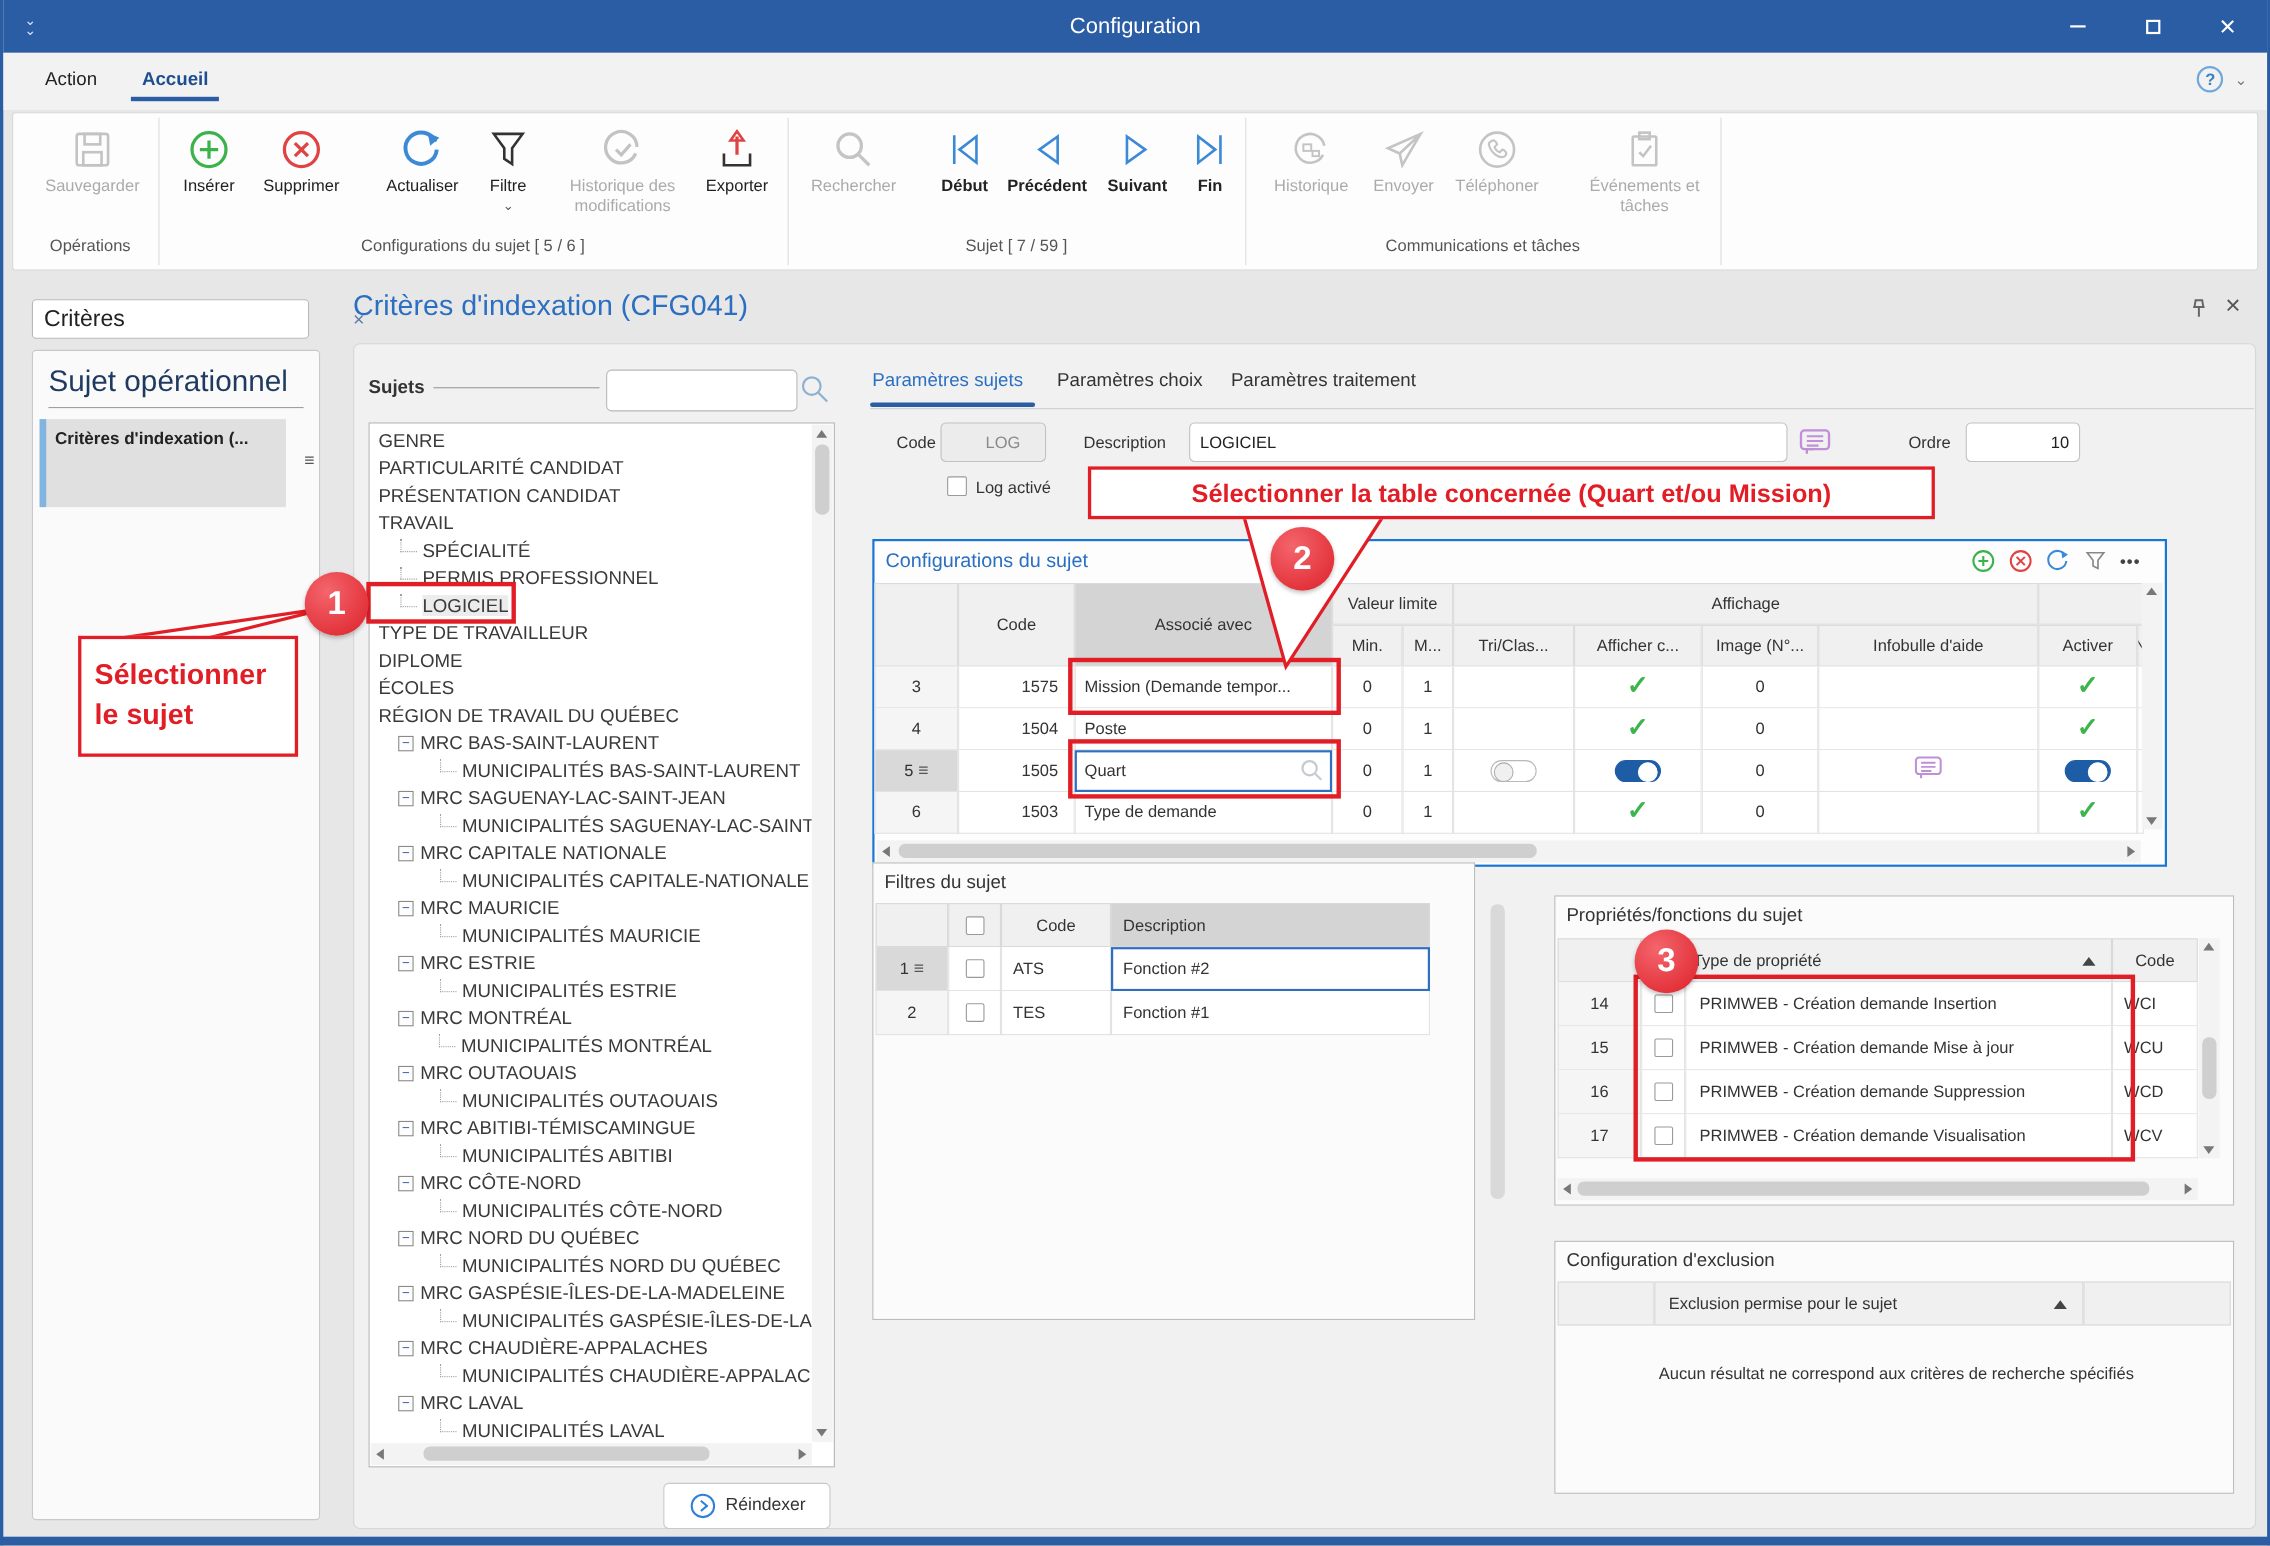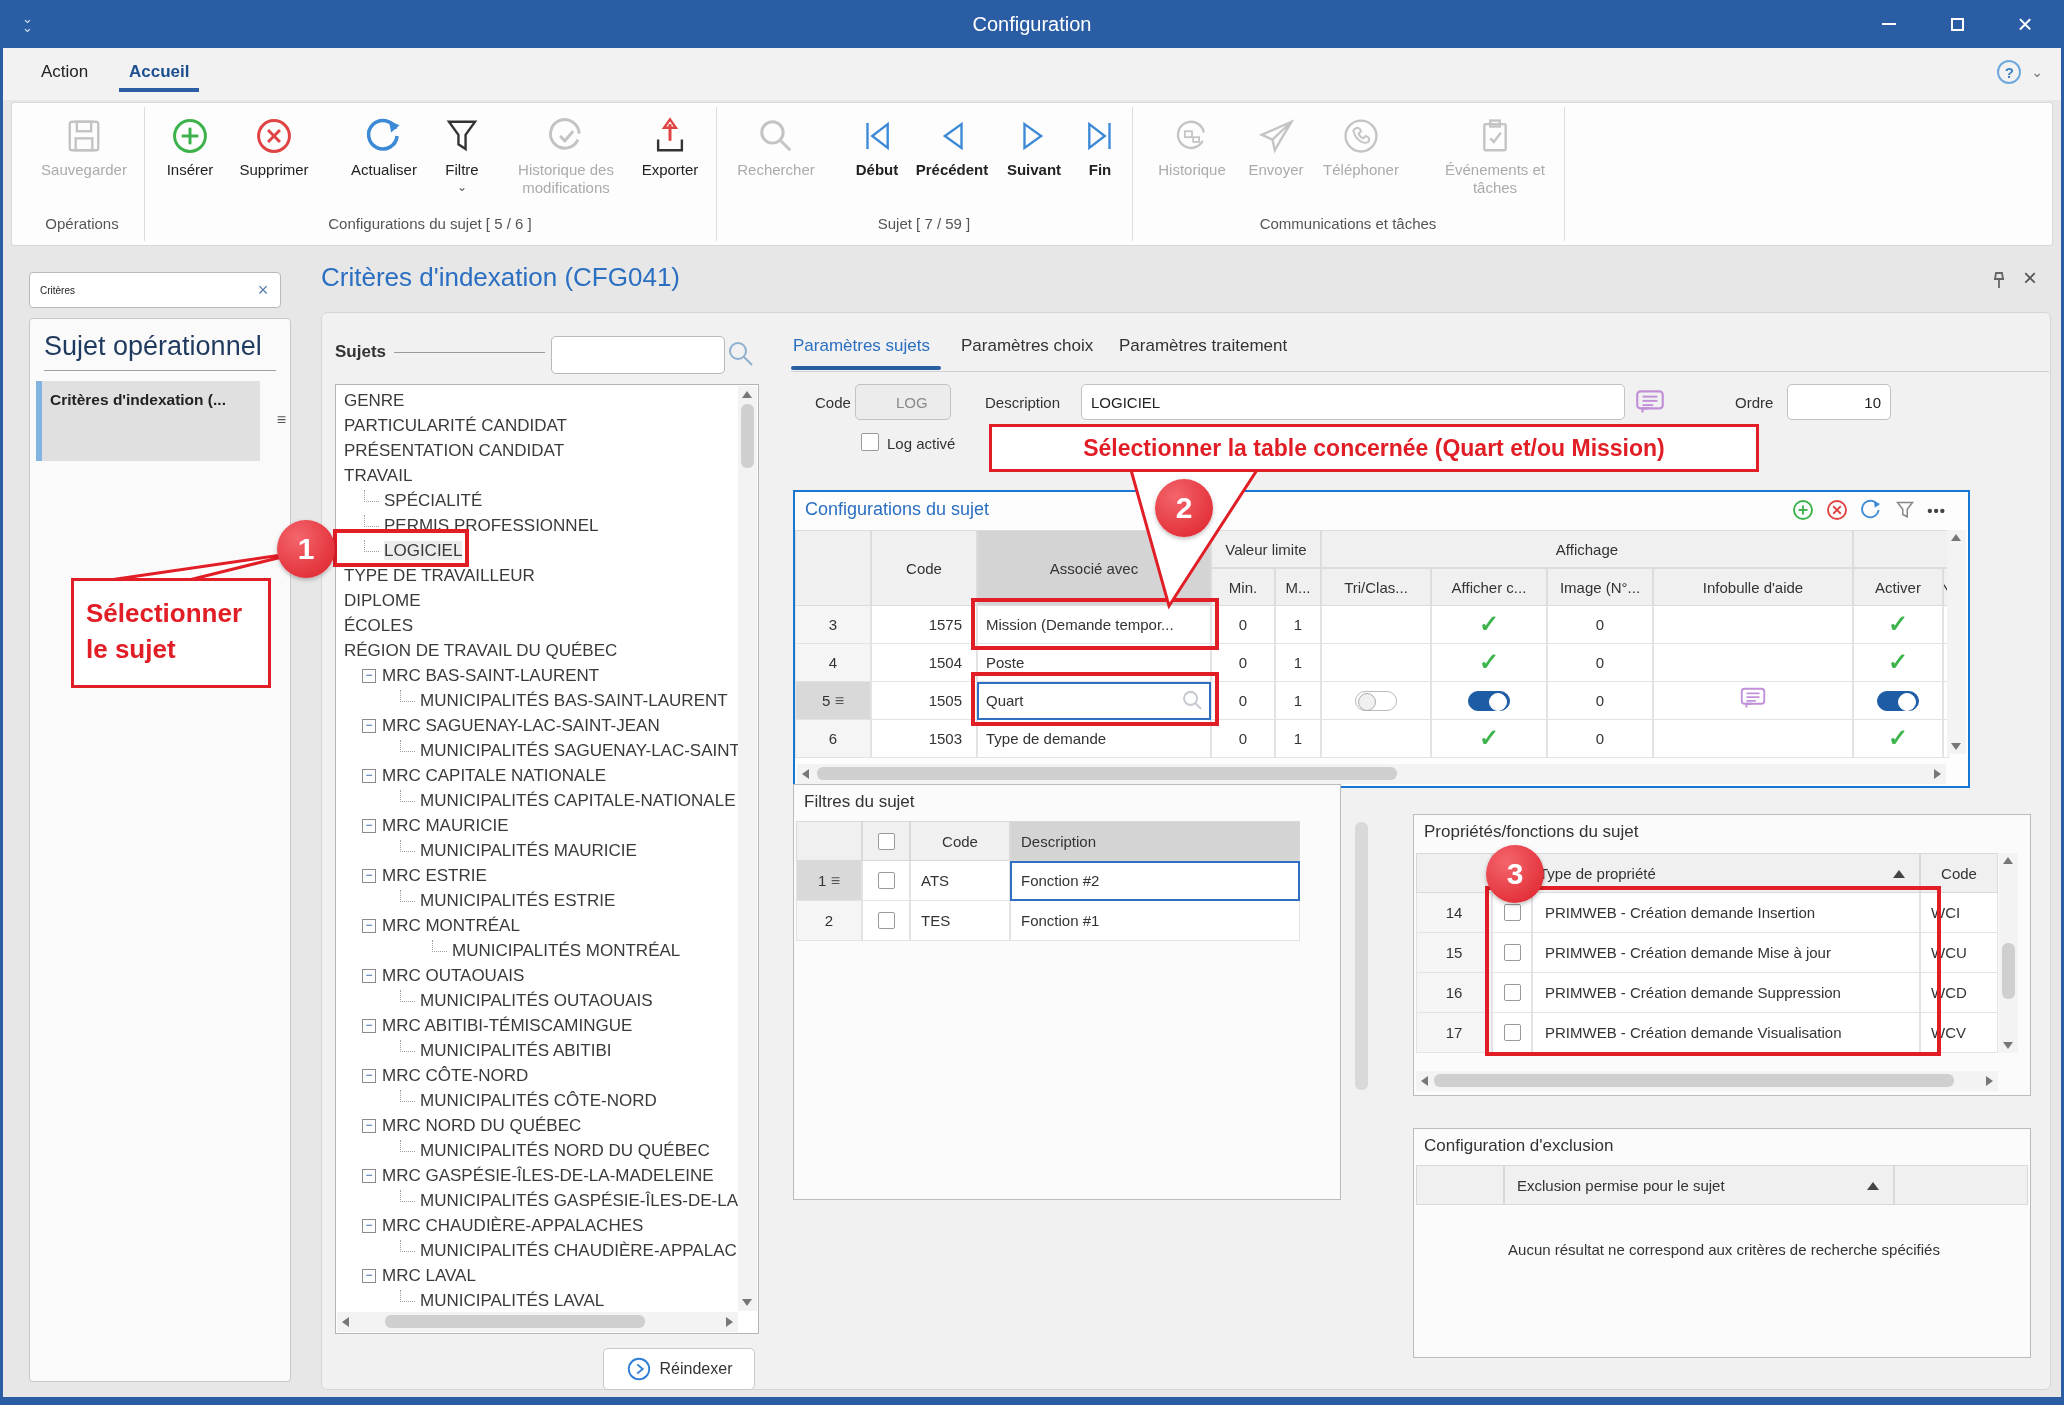--- a/index.html
+++ b/index.html
@@ -36,21 +36,21 @@
   .ric { display:block; height:50px; display:flex; align-items:center; justify-content:center; }
   .ric svg { width:38px; height:38px; }
   .rlb { display:block; font-size:15px; color:#222; line-height:18px; }
   .rbtn.dis .rlb { color:#ababab; }
   .rcaret { font-size:12px; color:#555; display:block; margin-top:1px; }
   .rgl { position:absolute; top:112px; font-size:15px; color:#555; text-align:center; }
 
   
   .side-search { position:absolute; left:26px; top:272px; width:252px; height:36px; background:#fff;
                  border:1px solid #b9b9b9; border-radius:4px; display:flex; align-items:center; }
-  .side-search input { border:none; outline:none; flex:1; font-size:10px; padding:0 10px; font-family:inherit; color:#222; background:transparent; }
+  .side-search input { border:none; outline:none; flex:1; font-size:21px; padding:0 10px; font-family:inherit; color:#222; background:transparent; }
   .side-x { width:34px; text-align:center; color:#5a7bab; font-size:18px; }
   .flux-panel { position:absolute; left:26px; top:318px; width:262px; height:1064px; background:#fafafa;
                 border:1px solid #c9c9c9; border-radius:4px; }
   .flux-title { font-size:27px; color:#1f3a5f; padding:12px 0 8px 14px; }
   .flux-hr { height:1px; background:#9f9f9f; margin:0 14px 10px 14px; }
   .flux-item { position:relative; margin:0 30px 0 6px; height:80px; background:#e0e0e0; }
   .flux-bar { position:absolute; left:0; top:0; width:6px; height:100%; background:#82b4e2; }
   .flux-label { position:absolute; left:14px; top:10px; font-size:15.5px; font-weight:bold; color:#222; }
   .flux-menu { position:absolute; right:-26px; top:30px; color:#555; font-size:20px; }
 
@@ -416,21 +416,21 @@
         <div class="trow" style="padding-left: 64px;"><span class="conn"></span><span class="tlabel">MUNICIPALITÉS BAS-SAINT-LAURENT</span></div>
         <div class="trow" style="padding-left: 26px;"><span class="expander">−</span><span class="tlabel">MRC SAGUENAY-LAC-SAINT-JEAN</span></div>
         <div class="trow" style="padding-left: 64px;"><span class="conn"></span><span class="tlabel">MUNICIPALITÉS SAGUENAY-LAC-SAINT-JE</span></div>
         <div class="trow" style="padding-left: 26px;"><span class="expander">−</span><span class="tlabel">MRC CAPITALE NATIONALE</span></div>
         <div class="trow" style="padding-left: 64px;"><span class="conn"></span><span class="tlabel">MUNICIPALITÉS CAPITALE-NATIONALE</span></div>
         <div class="trow" style="padding-left: 26px;"><span class="expander">−</span><span class="tlabel">MRC MAURICIE</span></div>
         <div class="trow" style="padding-left: 64px;"><span class="conn"></span><span class="tlabel">MUNICIPALITÉS MAURICIE</span></div>
         <div class="trow" style="padding-left: 26px;"><span class="expander">−</span><span class="tlabel">MRC ESTRIE</span></div>
         <div class="trow" style="padding-left: 64px;"><span class="conn"></span><span class="tlabel">MUNICIPALITÉS ESTRIE</span></div>
         <div class="trow" style="padding-left: 26px;"><span class="expander">−</span><span class="tlabel">MRC MONTRÉAL</span></div>
-        <div class="trow" style="padding-left: 96px;"><span class="conn"></span><span class="tlabel">MUNICIPALITÉS MONTRÉAL</span></div>
+        <div class="trow" style="padding-left: 63px;"><span class="conn"></span><span class="tlabel">MUNICIPALITÉS MONTRÉAL</span></div>
         <div class="trow" style="padding-left: 26px;"><span class="expander">−</span><span class="tlabel">MRC OUTAOUAIS</span></div>
         <div class="trow" style="padding-left: 64px;"><span class="conn"></span><span class="tlabel">MUNICIPALITÉS OUTAOUAIS</span></div>
         <div class="trow" style="padding-left: 26px;"><span class="expander">−</span><span class="tlabel">MRC ABITIBI-TÉMISCAMINGUE</span></div>
         <div class="trow" style="padding-left: 64px;"><span class="conn"></span><span class="tlabel">MUNICIPALITÉS ABITIBI</span></div>
         <div class="trow" style="padding-left: 26px;"><span class="expander">−</span><span class="tlabel">MRC CÔTE-NORD</span></div>
         <div class="trow" style="padding-left: 64px;"><span class="conn"></span><span class="tlabel">MUNICIPALITÉS CÔTE-NORD</span></div>
         <div class="trow" style="padding-left: 26px;"><span class="expander">−</span><span class="tlabel">MRC NORD DU QUÉBEC</span></div>
         <div class="trow" style="padding-left: 64px;"><span class="conn"></span><span class="tlabel">MUNICIPALITÉS NORD DU QUÉBEC</span></div>
         <div class="trow" style="padding-left: 26px;"><span class="expander">−</span><span class="tlabel">MRC GASPÉSIE-ÎLES-DE-LA-MADELEINE</span></div>
         <div class="trow" style="padding-left: 64px;"><span class="conn"></span><span class="tlabel">MUNICIPALITÉS GASPÉSIE-ÎLES-DE-LA-M</span></div>

